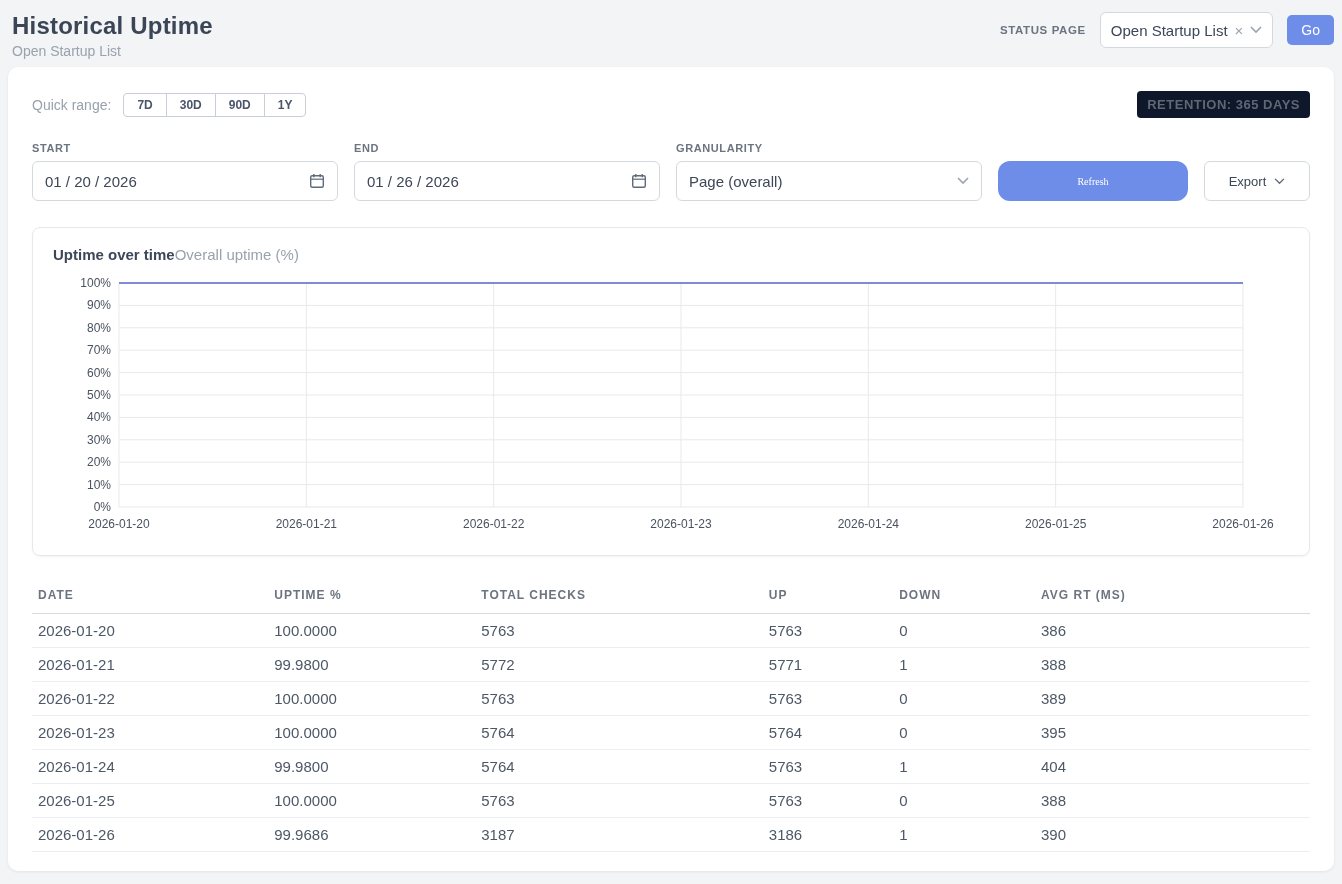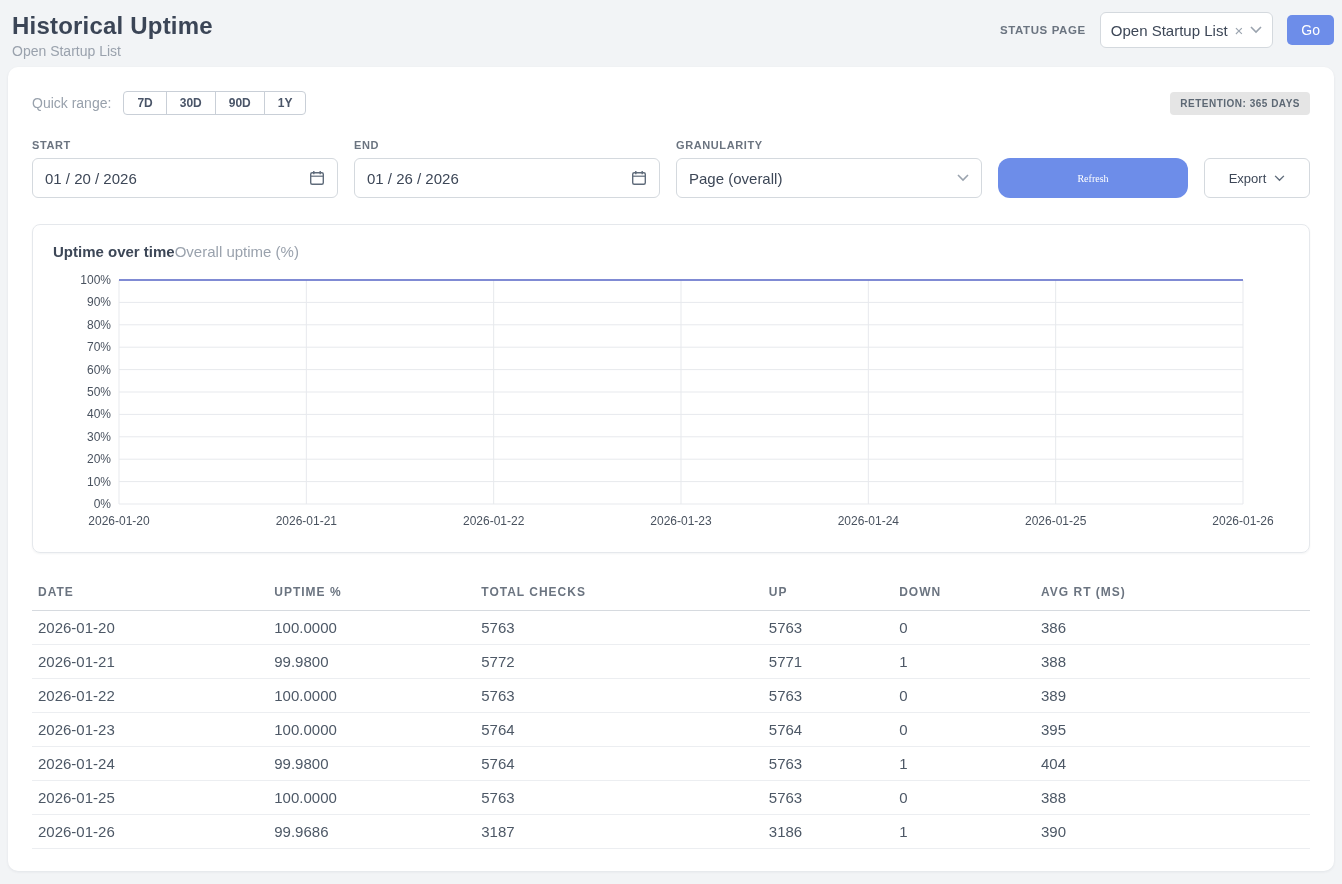--- a/index.html
+++ b/index.html
@@ -23,21 +23,21 @@
   
   .card { background:#fff; border-radius:10px; margin:2px 8px 8px 8px; padding:24px; box-shadow:0 1px 3px rgba(20,30,50,.07); height:804px; }
 
   .quick-row { display:flex; justify-content:space-between; align-items:center; margin-bottom:24px; }
   .quick-left { display:flex; align-items:center; gap:12px; }
   .quick-label { font-size:14px; color:#98a1ac; }
   .segmented { display:flex;border-radius:12px; }
   .segmented button { background:#fff; border:1px solid #c9cfd7; padding:4px 13px; font-size:12px; font-weight:600; color:#4a5568; margin-left:-1px; cursor:pointer; font-family:inherit; }
   .segmented button:first-child { border-radius:4px 0 0 4px; margin-left:0; }
   .segmented button:last-child { border-radius:0 4px 4px 0; }
-  .badge { background:#e5e5e5; color:#5d6874; font-size:10px; font-weight:700; letter-spacing:.5px; padding:6px 10px; border-radius:4px; }
+  .badge { background:#0f172a; color:#5d6874; font-size:13px; font-weight:700; letter-spacing:.5px; padding:6px 10px; border-radius:4px; }
 
   .fields-row { display:flex; align-items:flex-end; gap:16px; margin-bottom:26px; }
   .field { display:flex; flex-direction:column; }
   .field label { font-size:11px; font-weight:600; letter-spacing:.6px; color:#6b7480; margin-bottom:7px; text-transform:uppercase; }
   .input { height:40px; background:#fff; border:1px solid #d4d9de; border-radius:6px; display:flex; align-items:center; justify-content:space-between; padding:12px 12px; font-size:15px; color:#3d4757; cursor:pointer; }
   .w-306 { width:306px; }
   .btn-refresh { width:190px; height:40px; font-size:10px; border-radius:12px;font-family:Liberation Serif, serif; }
   .btn-export { width:106px; height:40px; background:#fff; border:1px solid #d4d9de; border-radius:6px; font-size:13px; color:#3d4757; display:flex; align-items:center; justify-content:center; gap:8px; cursor:pointer; font-family:inherit; }
 
   

